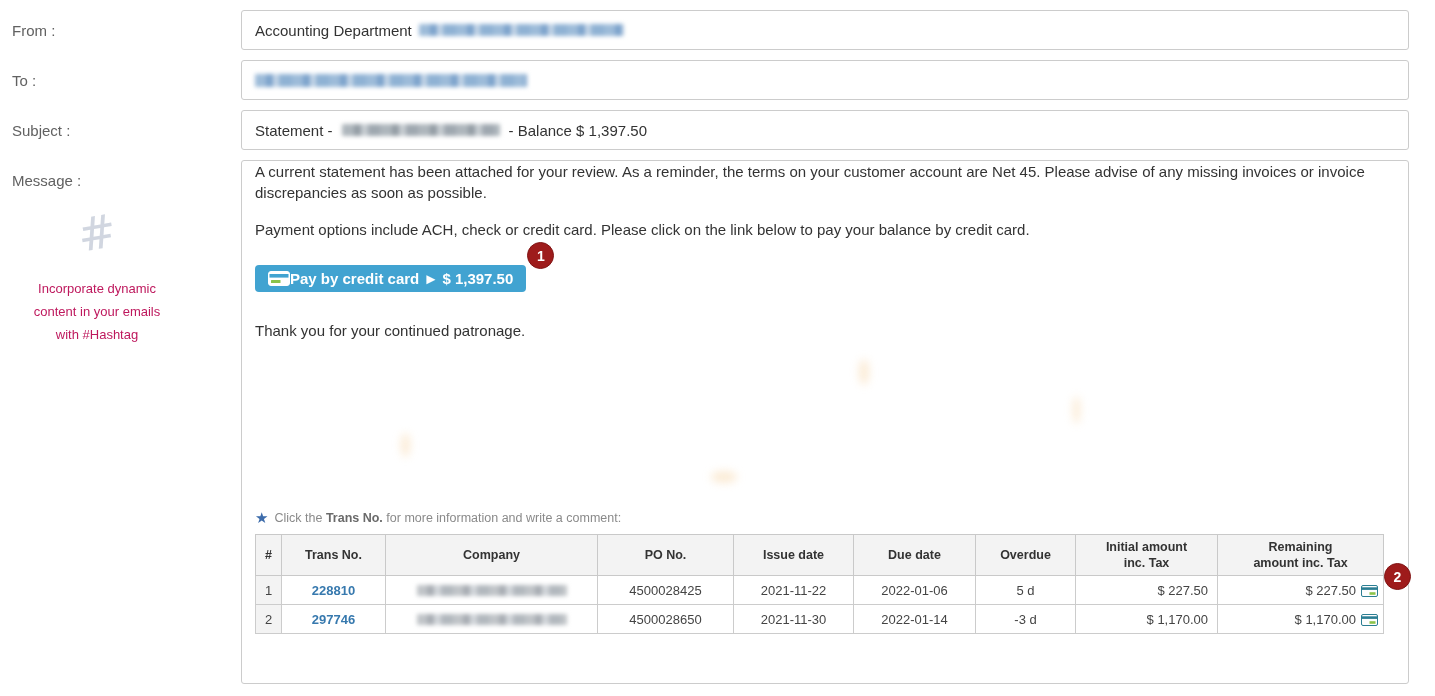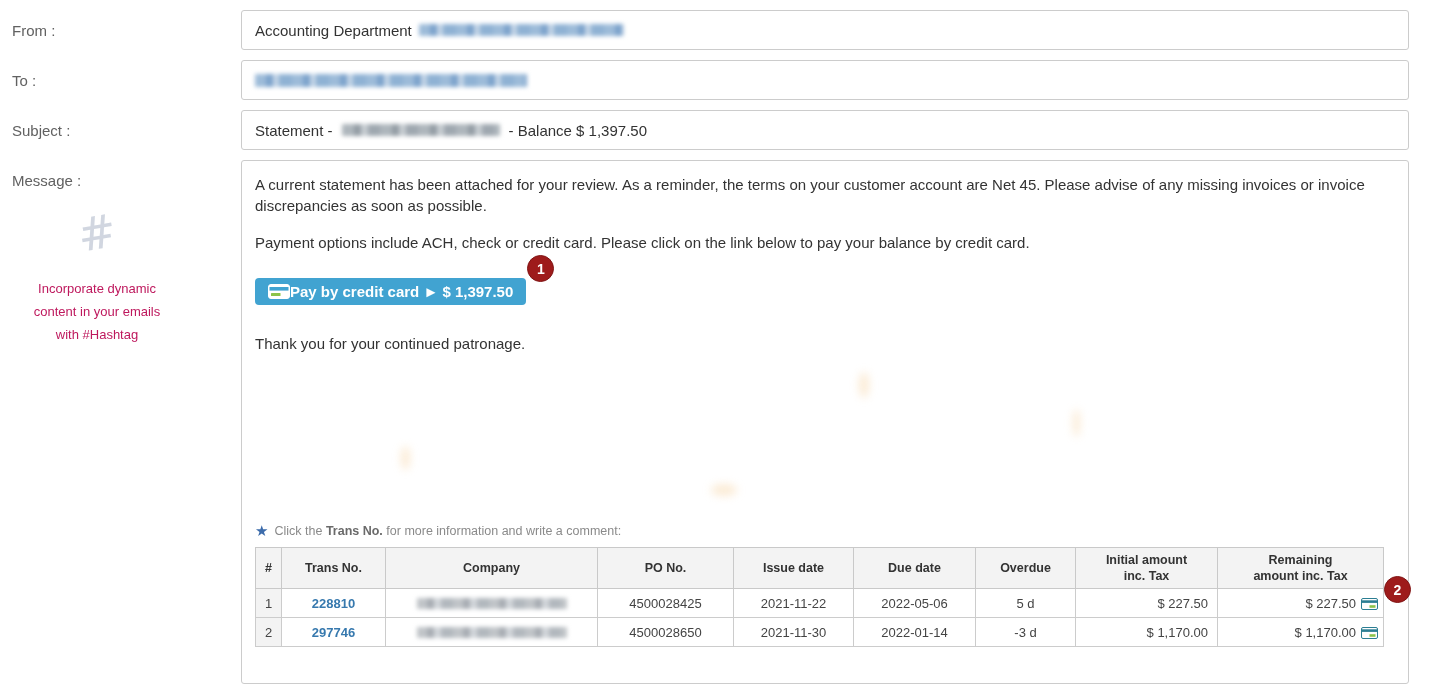--- a/index.html
+++ b/index.html
@@ -12,21 +12,21 @@
   .form-row:first-child { margin-top:10px; }
   .row-label {
     flex:0 0 241px; width:241px; padding:12px 0 0 12px;
     color:#616161; font-size:15px;
   }
   .field {
     flex:1; border:1px solid #ccc; border-radius:3px; background:#fff;
     display:flex; align-items:center; padding:0 13px; height:40px; color:#333;
   }
   .field-message {
-    display:block; height:524px; padding:13px; position:relative;
+    display:block; height:524px; position:relative;
   }
   
   .promo { width:170px; margin-top:20px; text-align:center; }
   .promo-logo {
     font-family:"DejaVu Serif", serif; font-style:italic;
     font-size:46px; line-height:48px; color:#c6cdd9;
     transform:rotate(-10deg); opacity:.8;
   }
   .promo-text { margin-top:20px; font-size:13px; line-height:23px; color:#be185d; }
   
@@ -212,21 +212,21 @@
                 </th>
             </tr>
           </thead>
           <tbody>
             <tr>
               <td class="c-num">1</td>
               <td><a class="trans-link">228810</a></td>
               <td><span class="redact r-light" style="width:150px; height:11px;"></span></td>
               <td>4500028425</td>
               <td>2021-11-22</td>
-              <td>2022-05-06</td>
+              <td>2022-01-06</td>
               <td>5 d</td>
               <td class="c-amt">$ 227.50</td>
               <td class="c-rem">
                 <span>$ 227.50</span><svg class="mini-card" width="17" height="12" viewBox="0 0 17 12">
                     <rect x="0.5" y="0.5" width="16" height="11" rx="1.5" fill="#fdfdfd" stroke="#2b7e93"></rect>
                     <rect x="1" y="2.3" width="15" height="2.6" fill="#2b7e93"></rect>
                     <rect x="8.5" y="7.2" width="6" height="2.6" fill="#8bc34a"></rect>
                   </svg>
               </td>
             </tr>

